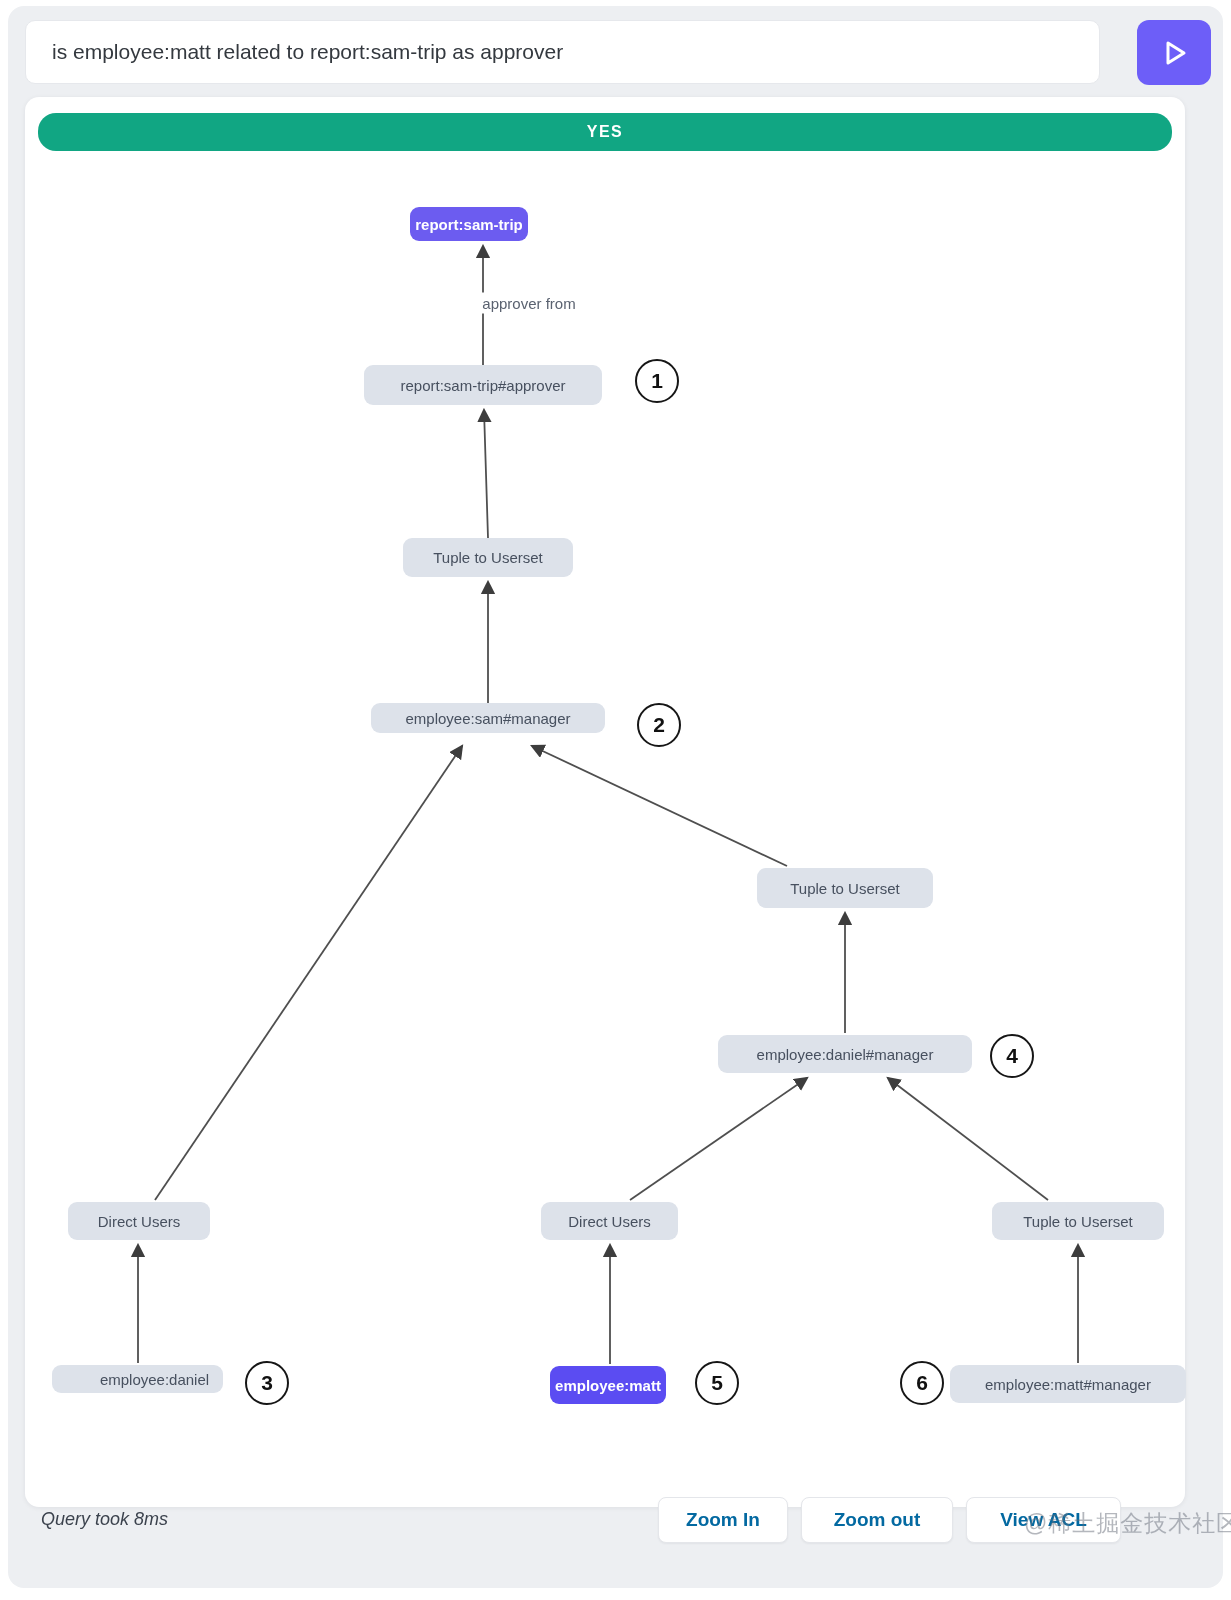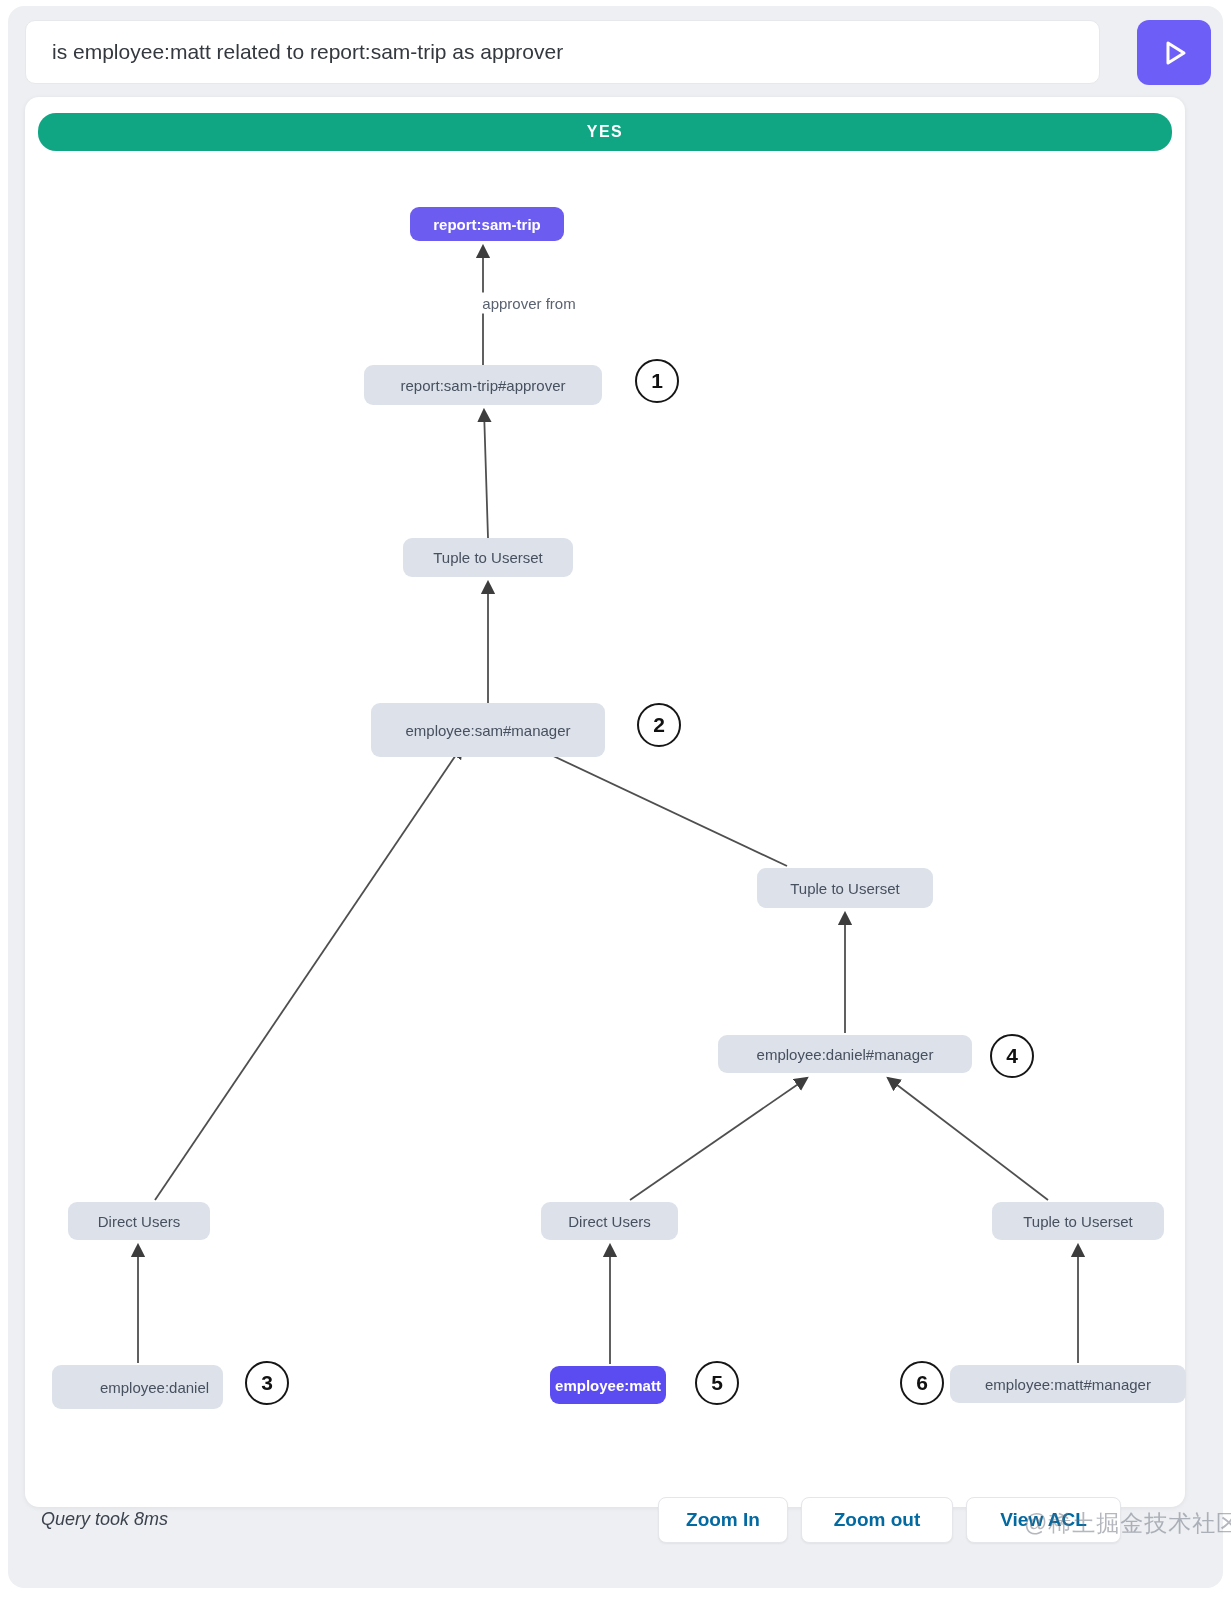--- a/index.html
+++ b/index.html
@@ -108,30 +108,30 @@
       <line x1="845" y1="1033" x2="845" y2="913" stroke="#4f4f4f" stroke-width="1.8" marker-end="url(#arrow)"></line>
       <line x1="630" y1="1200" x2="807" y2="1078" stroke="#4f4f4f" stroke-width="1.8" marker-end="url(#arrow)"></line>
       <line x1="1048" y1="1200" x2="888" y2="1078" stroke="#4f4f4f" stroke-width="1.8" marker-end="url(#arrow)"></line>
       <line x1="138" y1="1363" x2="138" y2="1245" stroke="#4f4f4f" stroke-width="1.8" marker-end="url(#arrow)"></line>
       <line x1="610" y1="1364" x2="610" y2="1245" stroke="#4f4f4f" stroke-width="1.8" marker-end="url(#arrow)"></line>
       <line x1="1078" y1="1363" x2="1078" y2="1245" stroke="#4f4f4f" stroke-width="1.8" marker-end="url(#arrow)"></line>
     </g>
 </svg>
 
 <div id="graph-nodes">
-    <div class="gnode purple" style="left: 410px; top: 207px; width: 154px; height: 34px;">report:sam-trip</div>
+    <div class="gnode purple" style="left: 410px; top: 207px; width: 118px; height: 34px;">report:sam-trip</div>
     <div class="gnode gray" style="left: 364px; top: 365px; width: 238px; height: 40px;">report:sam-trip#approver</div>
     <div class="gnode gray" style="left: 403px; top: 538px; width: 170px; height: 39px;">Tuple to Userset</div>
-    <div class="gnode gray" style="left: 371px; top: 703px; width: 234px; height: 54px;">employee:sam#manager</div>
+    <div class="gnode gray" style="left: 371px; top: 703px; width: 234px; height: 30px;">employee:sam#manager</div>
     <div class="gnode gray" style="left: 757px; top: 868px; width: 176px; height: 40px;">Tuple to Userset</div>
     <div class="gnode gray" style="left: 718px; top: 1035px; width: 254px; height: 38px;">employee:daniel#manager</div>
     <div class="gnode gray" style="left: 68px; top: 1202px; width: 142px; height: 38px;">Direct Users</div>
     <div class="gnode gray" style="left: 541px; top: 1202px; width: 137px; height: 38px;">Direct Users</div>
     <div class="gnode gray" style="left: 992px; top: 1202px; width: 172px; height: 38px;">Tuple to Userset</div>
-    <div class="gnode gray" style="left: 52px; top: 1365px; width: 171px; height: 44px; padding-left: 34px;">employee:daniel</div>
+    <div class="gnode gray" style="left: 52px; top: 1365px; width: 171px; height: 28px; padding-left: 34px;">employee:daniel</div>
     <div class="gnode purple2" style="left: 550px; top: 1366px; width: 116px; height: 38px;">employee:matt</div>
     <div class="gnode gray" style="left: 950px; top: 1365px; width: 236px; height: 38px;">employee:matt#manager</div>
     <div class="edge-label" style="left: 481px; top: 303px;">approver from</div>
     <div class="badge" style="left: 657px; top: 381px;">1</div>
     <div class="badge" style="left: 659px; top: 725px;">2</div>
     <div class="badge" style="left: 267px; top: 1383px;">3</div>
     <div class="badge" style="left: 1012px; top: 1056px;">4</div>
     <div class="badge" style="left: 717px; top: 1383px;">5</div>
     <div class="badge" style="left: 922px; top: 1383px;">6</div>
   </div>

